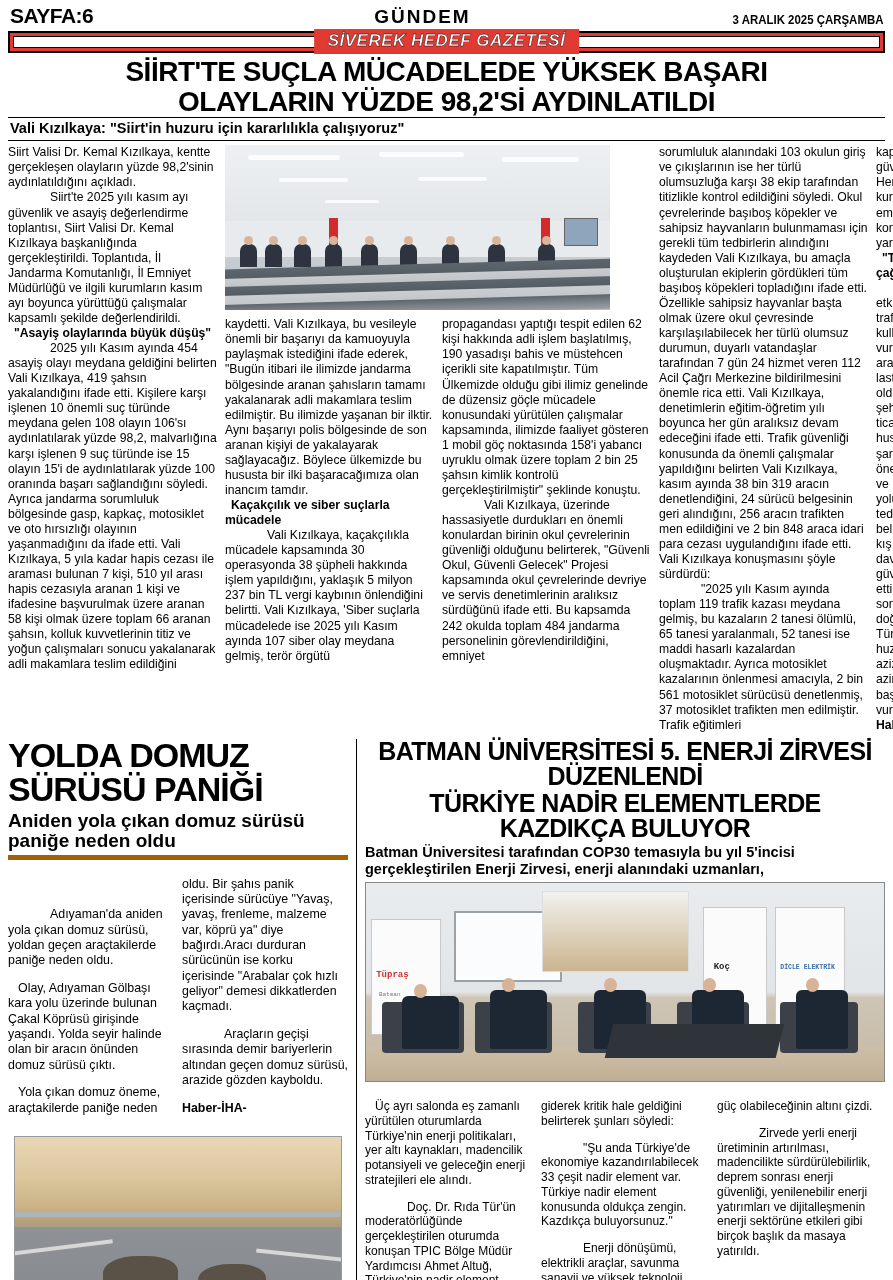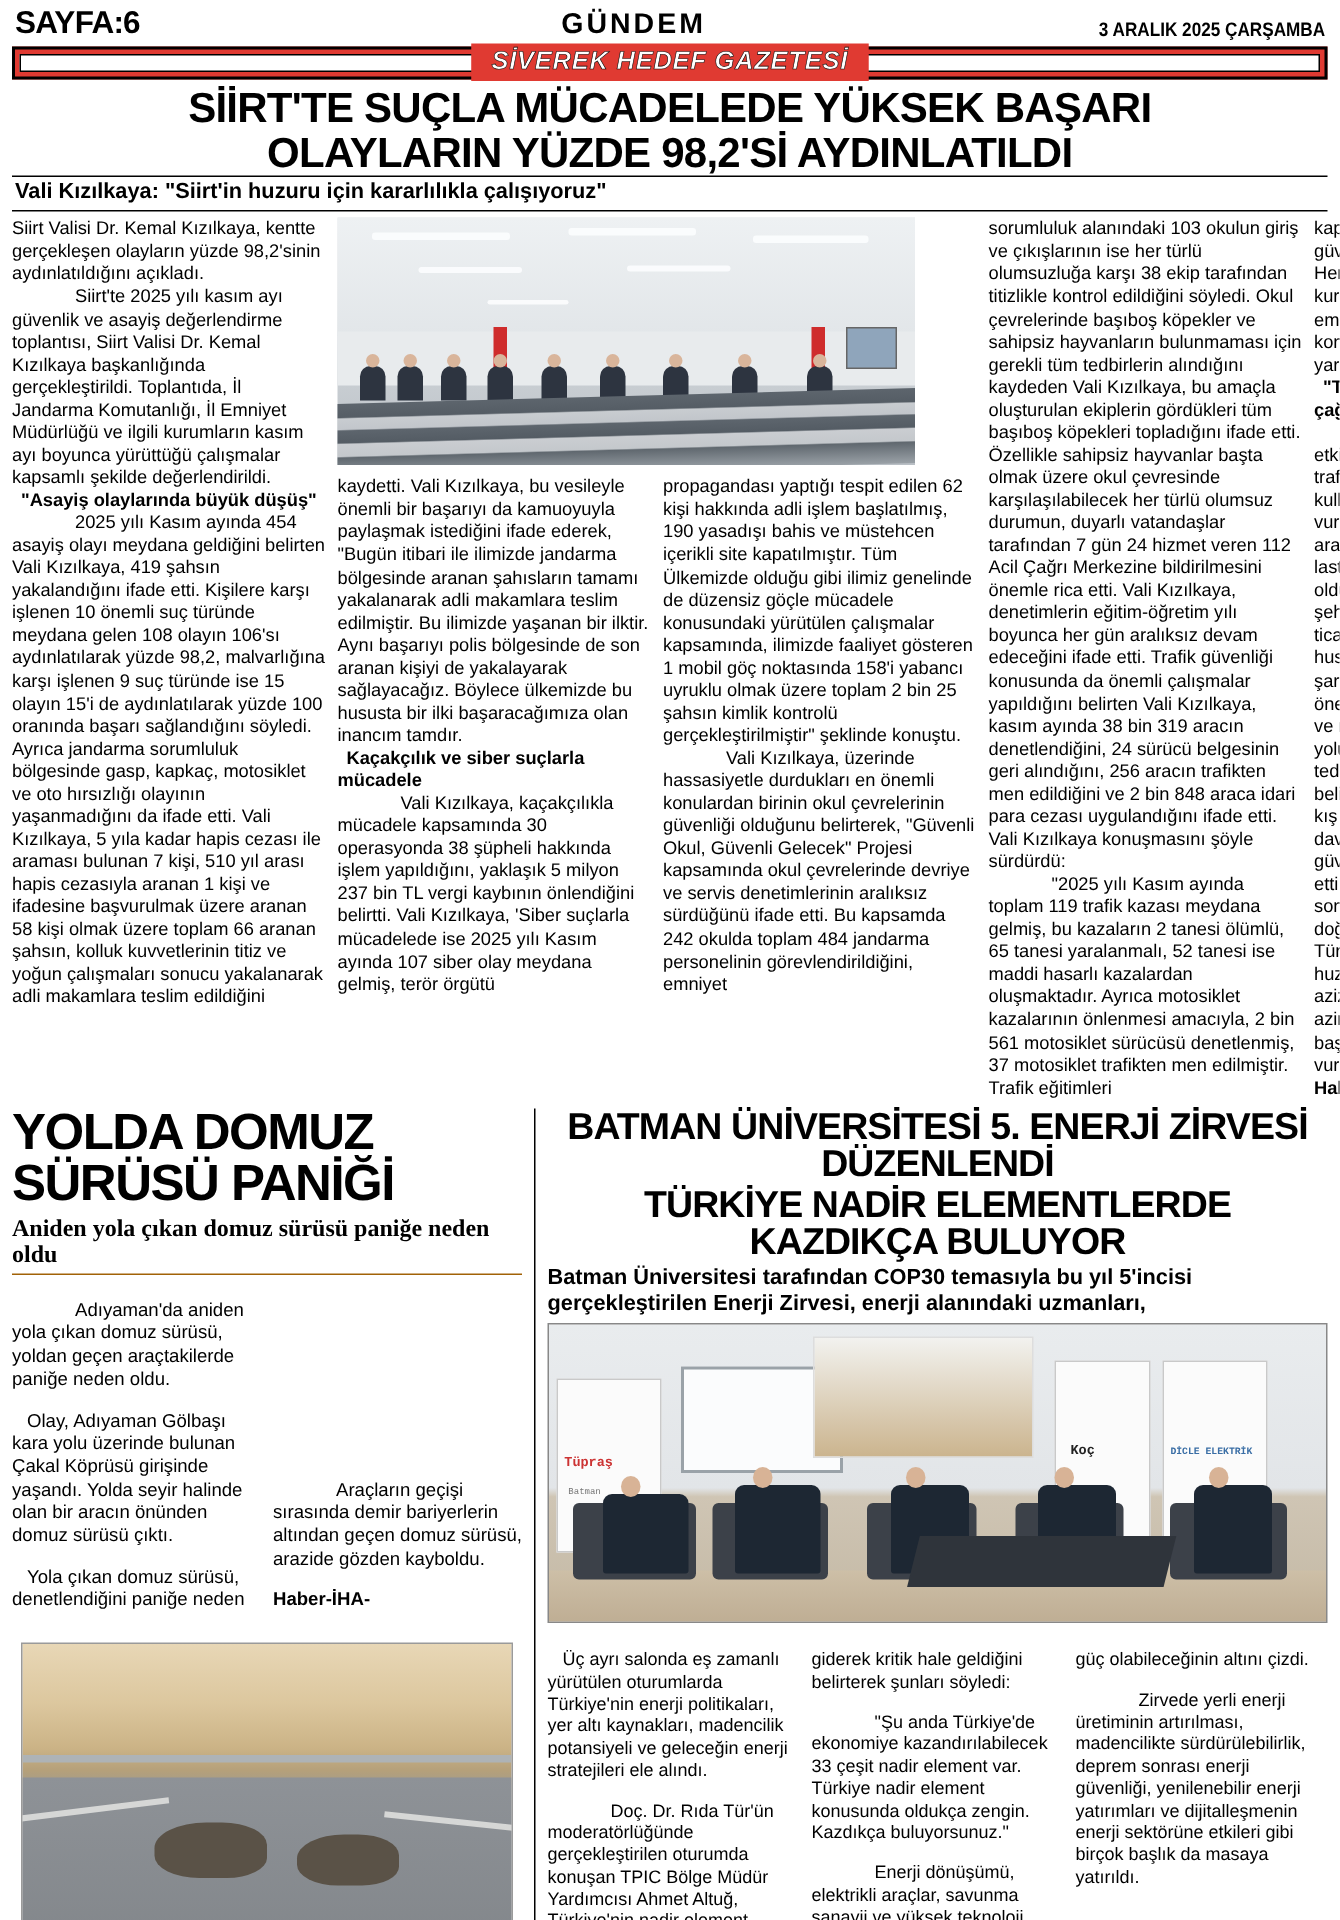--- a/index.html
+++ b/index.html
@@ -268,27 +268,26 @@
   .br { width: 529px; flex: 0 0 529px; border-left: 1px solid #000; padding-left: 8px; box-sizing: border-box; }
 
   .boar-head {
     font-size: 34px;
     font-weight: bold;
     line-height: 0.99;
     letter-spacing: -1px;
     text-align: left;
   }
   .boar-sub {
-    font-size: 16px;
+    font-size: 19px;
     font-weight: bold;
     line-height: 1.1;
     margin-top: 4px;
     padding-bottom: 3px;
-    border-bottom: 1px solid #a16207;
-    font-family: Liberation Serif, serif;
+    border-bottom: 5px solid #a16207;
   }
   .two-col {
     display: flex;
     gap: 8px;
     margin-top: 4px;
     align-items: flex-end;
   }
   .two-col .c { width: 166px; flex: 0 0 166px; }
 
   .summit-head1 {
@@ -425,23 +424,24 @@
   <div class="bottom-section">
 
     <div class="bl">
       <div class="boar-head">YOLDA DOMUZ</div>
       <div class="boar-head">SÜRÜSÜ PANİĞİ</div>
       <div class="boar-sub">Aniden yola çıkan domuz sürüsü paniğe neden oldu</div>
       <div class="two-col">
         <div class="c">
           <p class="indent">Adıyaman'da aniden yola çıkan domuz sürüsü, yoldan geçen araçtakilerde paniğe neden oldu.</p>
           <p class="indent-s">Olay, Adıyaman Gölbaşı kara yolu üzerinde bulunan Çakal Köprüsü girişinde yaşandı. Yolda seyir halinde olan bir aracın önünden domuz sürüsü çıktı.</p>
-          <p class="indent-s">Yola çıkan domuz sürüsü, denetlendiğini paniğe neden</p>
+          <p class="indent-s">Yola çıkan domuz öneme, araçtakilerde paniğe neden</p>
         </div>
         <div class="c">
+          <p>oldu. Bir şahıs panik içerisinde sürücüye "Yavaş, yavaş, frenleme, malzeme var, köprü ya" diye bağırdı.Aracı durduran sürücünün ise korku içerisinde "Arabalar çok hızlı geliyor" demesi dikkatlerden kaçmadı.</p>
           <p class="indent">Araçların geçişi sırasında demir bariyerlerin altından geçen domuz sürüsü, arazide gözden kayboldu.</p>
           <p class="byline">Haber-İHA-</p>
         </div>
       </div>
       <div style="padding:8px 6px 0 6px;">
         <div class="photo-boar">
           <div class="pb-barrier"></div>
           <div class="pb-road"></div>
           <div class="pb-line" style="left:-4%;top:44%;width:34%;transform:rotate(-7deg);"></div>
           <div class="pb-line" style="left:74%;top:47%;width:32%;transform:rotate(6deg);"></div>

